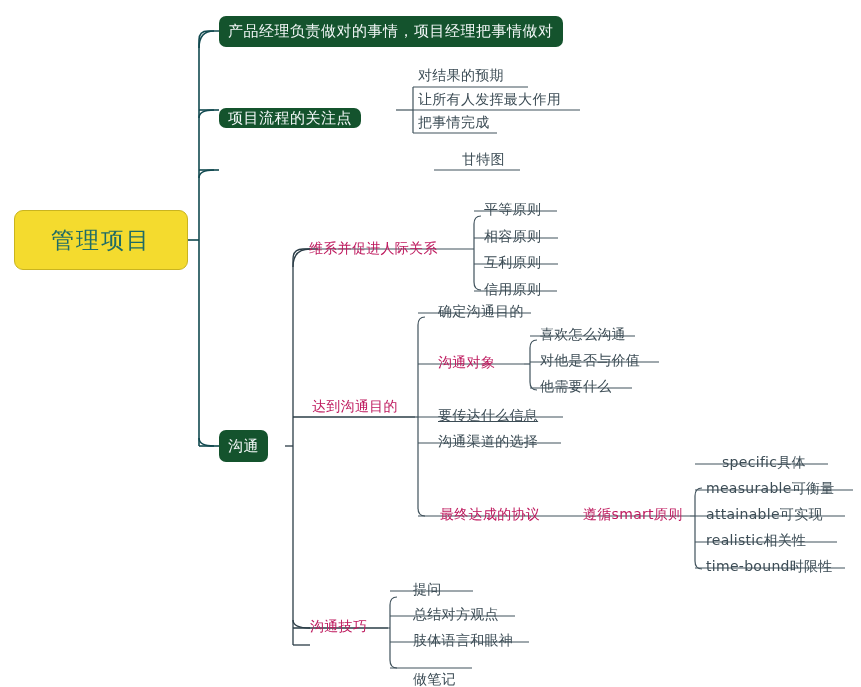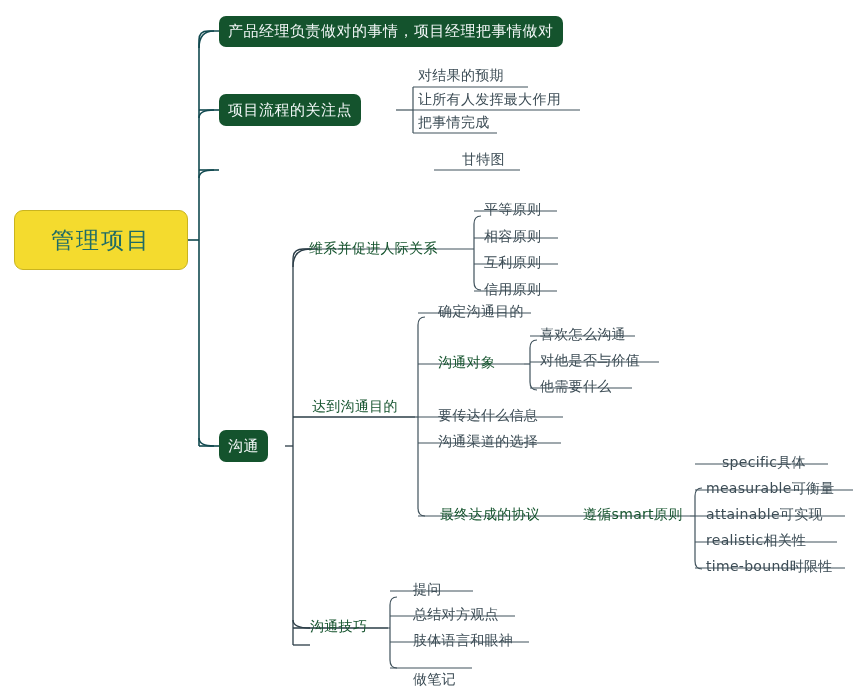--- a/index.html
+++ b/index.html
@@ -54,21 +54,21 @@
 
   
   .leaf{
     position:absolute;
     color:#3C4C55;
     font-size:14px;
     line-height:1;
     white-space:nowrap;
     letter-spacing:0.3px;
   }
-  .leaf.mid{ color:#14532d; }
+  .leaf.mid{ color:#be185d; }
 </style>
 </head>
 <body>
 
 <div id="canvas">
 
   <svg id="wires" viewBox="0 0 861 687" width="861" height="687" aria-hidden="true">
 
     <g fill="none" stroke="#11494F" stroke-width="1.6">
 
@@ -161,21 +161,21 @@
       <path d="M390,616 L515,616"></path>
       <path d="M390,642 L529,642"></path>
       <path d="M390,668 L472,668"></path>
     </g>
   </svg>
 
   <div class="root-node" style="left:14px; top:210px; width:174px; height:60px;">管理项目</div>
 
   <div class="pill big" style="left:219px; top:16px; height:31px;">产品经理负责做对的事情，项目经理把事情做对</div>
 
-  <div class="pill big" style="left:219px; top:94px; height:32px;">项目流程的关注点</div>
+  <div class="pill big" style="left:219px; top:108px; height:20px;">项目流程的关注点</div>
 
 
   <div class="pill big" style="left:219px; top:430px; height:32px;">沟通</div>
 
   <div class="leaf" style="left:418px; top:68px;">对结果的预期</div>
   <div class="leaf" style="left:418px; top:92px;">让所有人发挥最大作用</div>
   <div class="leaf" style="left:418px; top:115px;">把事情完成</div>
 
   <div class="leaf" style="left:462px; top:152px;">甘特图</div>
 
@@ -189,21 +189,21 @@
   <div class="leaf mid" style="left:312px; top:399px;">达到沟通目的</div>
 
   <div class="leaf" style="left:438px; top:304px;">确定沟通目的</div>
 
   <div class="leaf mid" style="left:438px; top:355px;">沟通对象</div>
 
   <div class="leaf" style="left:540px; top:327px;">喜欢怎么沟通</div>
   <div class="leaf" style="left:540px; top:353px;">对他是否与价值</div>
   <div class="leaf" style="left:540px; top:379px;">他需要什么</div>
 
-  <div class="leaf" style="left:438px; top:408px;">要传达什么信息</div>
+  <div class="leaf" style="left:438px; top:408px;text-decoration:underline;">要传达什么信息</div>
   <div class="leaf" style="left:438px; top:434px;">沟通渠道的选择</div>
 
   <div class="leaf mid" style="left:440px; top:507px;">最终达成的协议</div>
 
   <div class="leaf mid" style="left:583px; top:507px;">遵循smart原则</div>
 
   <div class="leaf" style="left:722px; top:455px;">specific具体</div>
   <div class="leaf" style="left:706px; top:481px;">measurable可衡量</div>
   <div class="leaf" style="left:706px; top:507px;">attainable可实现</div>
   <div class="leaf" style="left:706px; top:533px;">realistic相关性</div>

